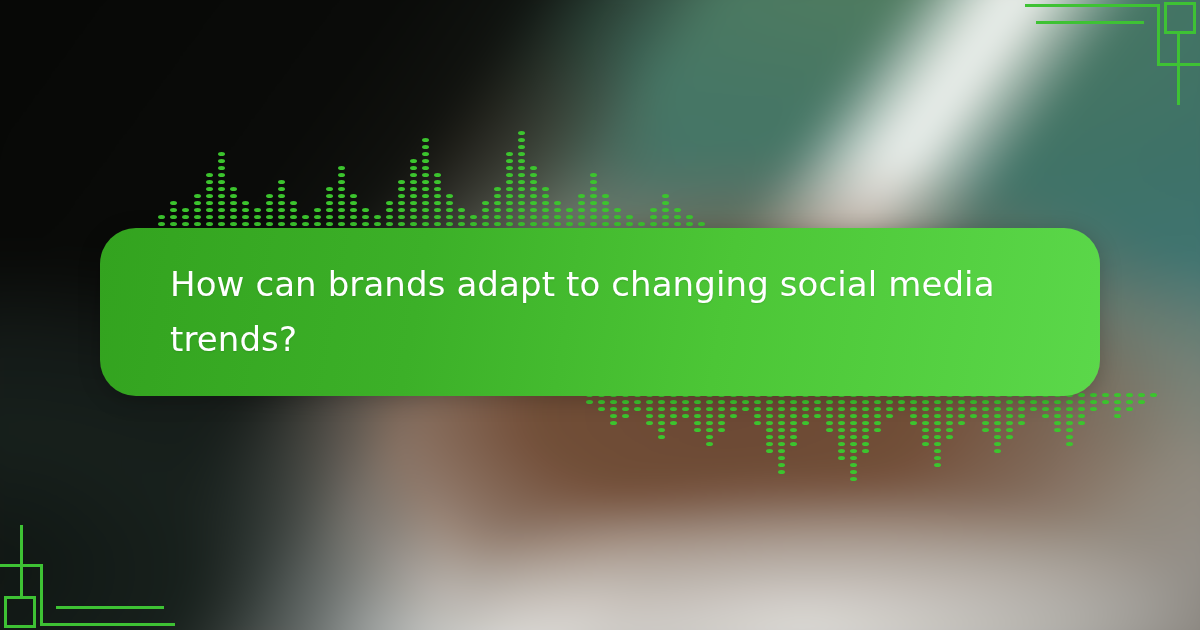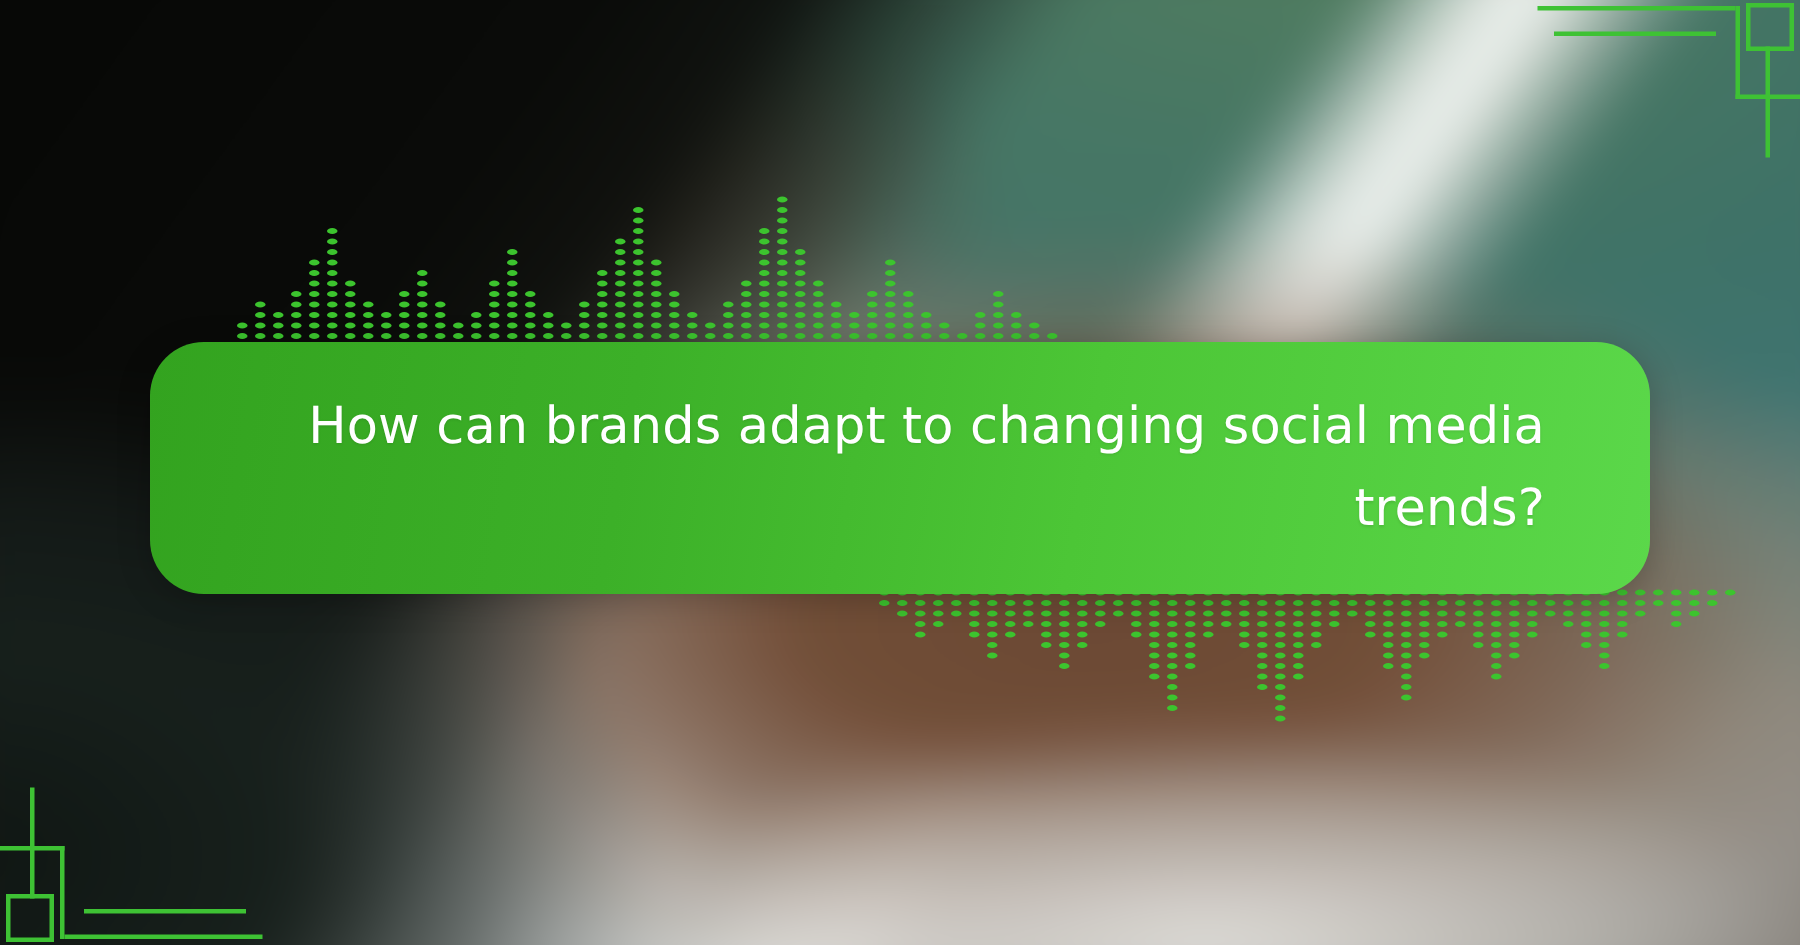--- a/index.html
+++ b/index.html
@@ -147,21 +147,21 @@
     width:1000px; height:168px;
     border-radius:36px;
     background:linear-gradient(100deg, #33a31f 0%, #3cb028 32%, #4cc636 62%, #5bd84a 100%);
     box-shadow:0 4px 22px rgba(0,0,0,0.22);
     display:flex;
     align-items:center;
     justify-content:center;
   }
   .banner-text {
     width:860px;
-    text-align:right;
+    text-align:left;
     color:#ffffff;
     font-size:34px;
     line-height:55px;
     font-weight:400;
     letter-spacing:0.1px;
     text-shadow:0 1px 2px rgba(0,0,0,0.10);
   }
 </style>
 </head>
 <body>

